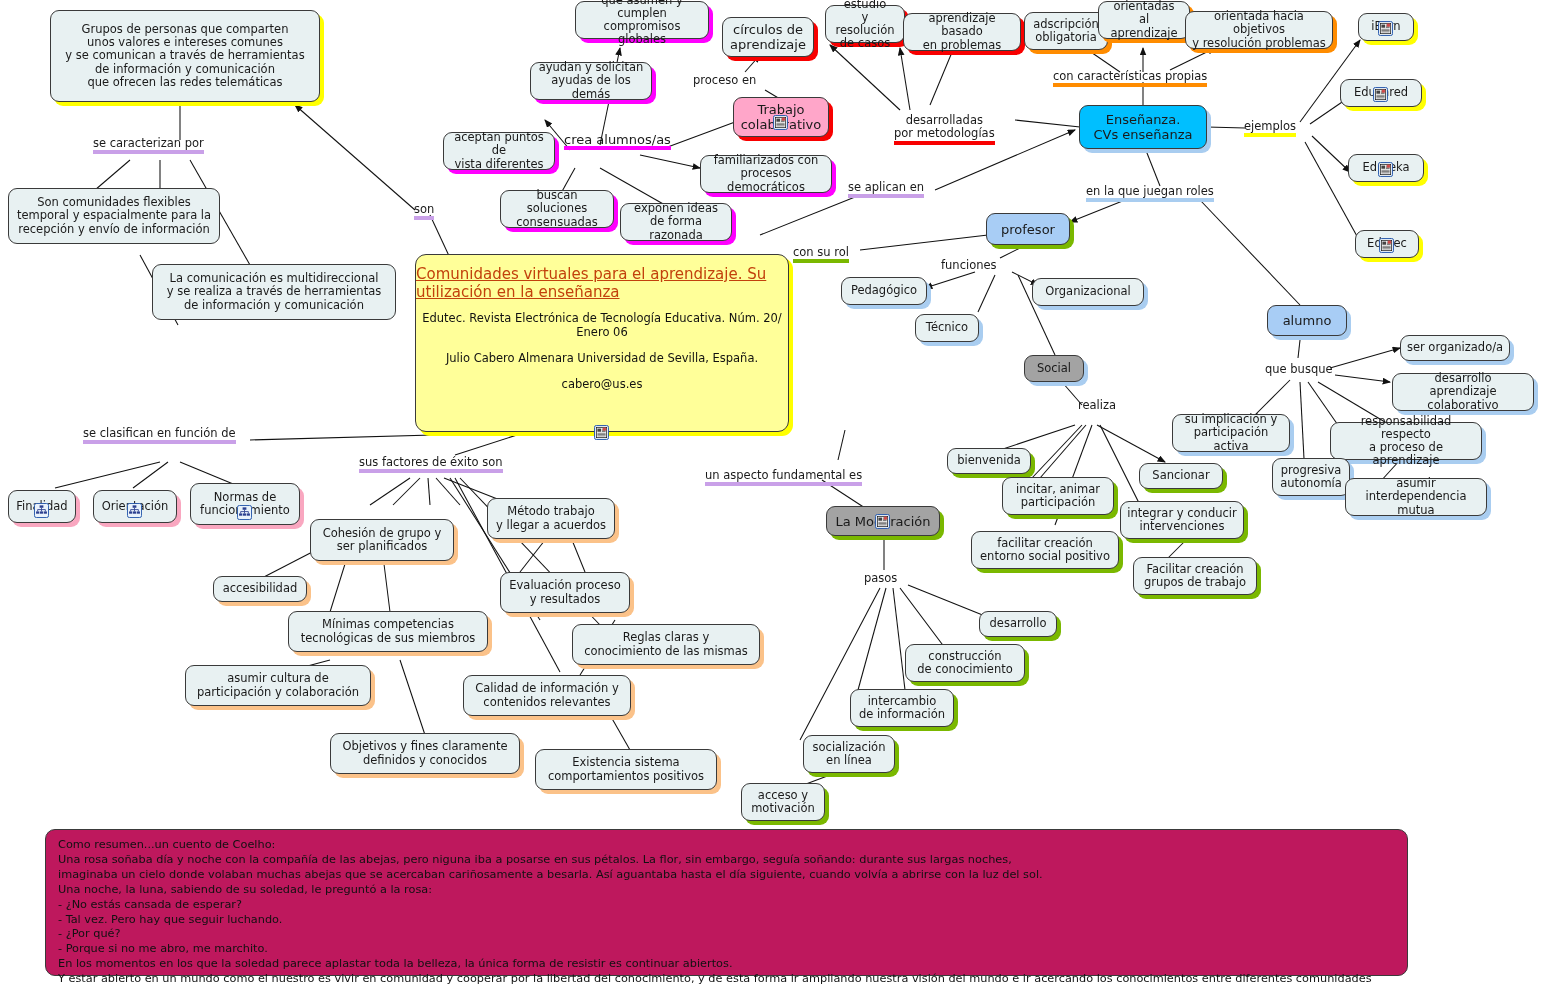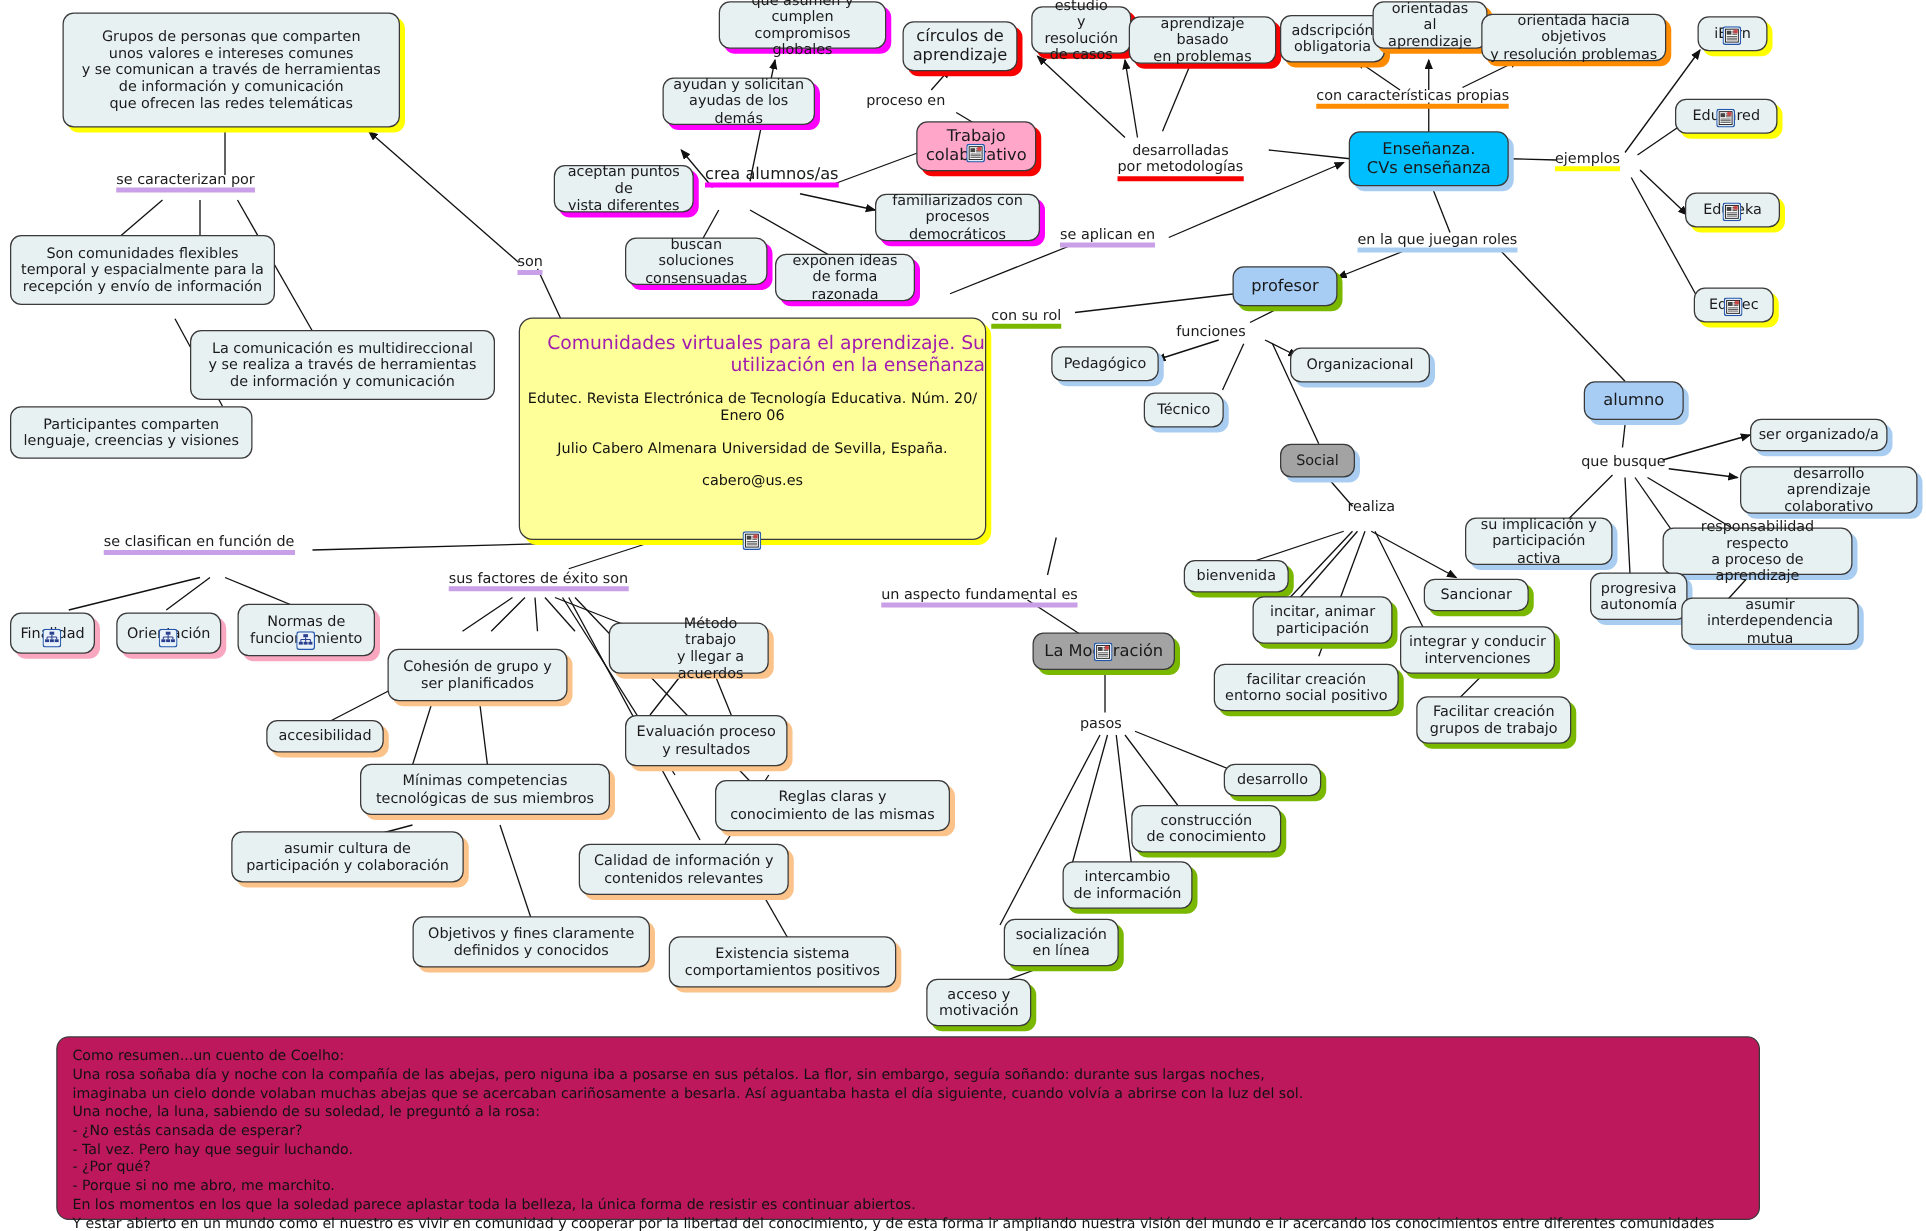--- a/index.html
+++ b/index.html
@@ -68,21 +68,21 @@
   #title-node{
     position:absolute;
     left:415px;top:254px;width:374px;height:178px;
     background:#ffff99;
     border:1px solid #3a3a3a;
     border-radius:11px;
     box-shadow:4px 4px 0 0 #ffff00;
     display:flex;flex-direction:column;align-items:center;justify-content:flex-start;
     padding-top:10px;box-sizing:border-box;
   }
-  #title-node .t1{font-size:15px;line-height:18px;text-align:right;color:#a21caf;}
+  #title-node .t1{font-size:15px;line-height:18px;text-align:left;color:#c2410c;text-decoration:underline;}
   #title-node .t2{font-size:11.5px;line-height:14px;text-align:center;margin-top:10px;color:#111;}
   #title-node .t3{font-size:11.5px;line-height:14px;text-align:center;margin-top:12px;color:#111;}
   #title-node .t4{font-size:11.5px;line-height:14px;text-align:center;margin-top:12px;color:#111;}
 
   
   .ricon{width:15px;height:15px;display:block;margin-top:1px;}
   .icon-abs{position:absolute;left:50%;margin-left:-8px;bottom:-9px;}
 
   
   #summary{
@@ -289,22 +289,20 @@
 que ofrecen las redes telemáticas</div>
 
   <div class="node sh-none" style="left:8px;top:188px;width:212px;height:56px;">Son comunidades flexibles
 temporal y espacialmente para la
 recepción y envío de información</div>
 
   <div class="node sh-none" style="left:152px;top:264px;width:244px;height:56px;">La comunicación es multidireccional
 y se realiza a través de herramientas
 de información y comunicación</div>
 
-  <div class="node sh-none" style="left:8px;top:325px;width:194px;height:42px;">Participantes comparten
-lenguaje, creencias y visiones</div>
 
   <div id="title-node">
     <div class="t1">Comunidades virtuales para el aprendizaje.
 Su utilización en la enseñanza</div>
     <div class="t2">Edutec. Revista Electrónica de Tecnología Educativa.
 Núm. 20/ Enero 06</div>
     <div class="t3">Julio Cabero Almenara
 Universidad de Sevilla, España.</div>
     <div class="t4">cabero@us.es</div>
     <span class="icon-abs">
@@ -390,21 +388,21 @@
 ser planificados</div>
 
   <div class="node sh-peach" style="left:213px;top:576px;width:94px;height:26px;">accesibilidad</div>
 
   <div class="node sh-peach" style="left:185px;top:665px;width:186px;height:41px;">asumir cultura de
 participación y colaboración</div>
 
   <div class="node sh-peach" style="left:288px;top:611px;width:200px;height:41px;">Mínimas competencias
 tecnológicas de sus miembros</div>
 
-  <div class="node sh-peach" style="left:487px;top:498px;width:128px;height:41px;padding-left:40px;">Método trabajo
+  <div class="node sh-peach" style="left:487px;top:498px;width:128px;height:41px;">Método trabajo
 y llegar a acuerdos</div>
 
   <div class="node sh-peach" style="left:500px;top:572px;width:130px;height:41px;">Evaluación proceso
 y resultados</div>
 
   <div class="node sh-peach" style="left:572px;top:624px;width:188px;height:41px;">Reglas claras y
 conocimiento de las mismas</div>
 
   <div class="node sh-peach" style="left:463px;top:675px;width:168px;height:41px;">Calidad de información y
 contenidos relevantes</div>

